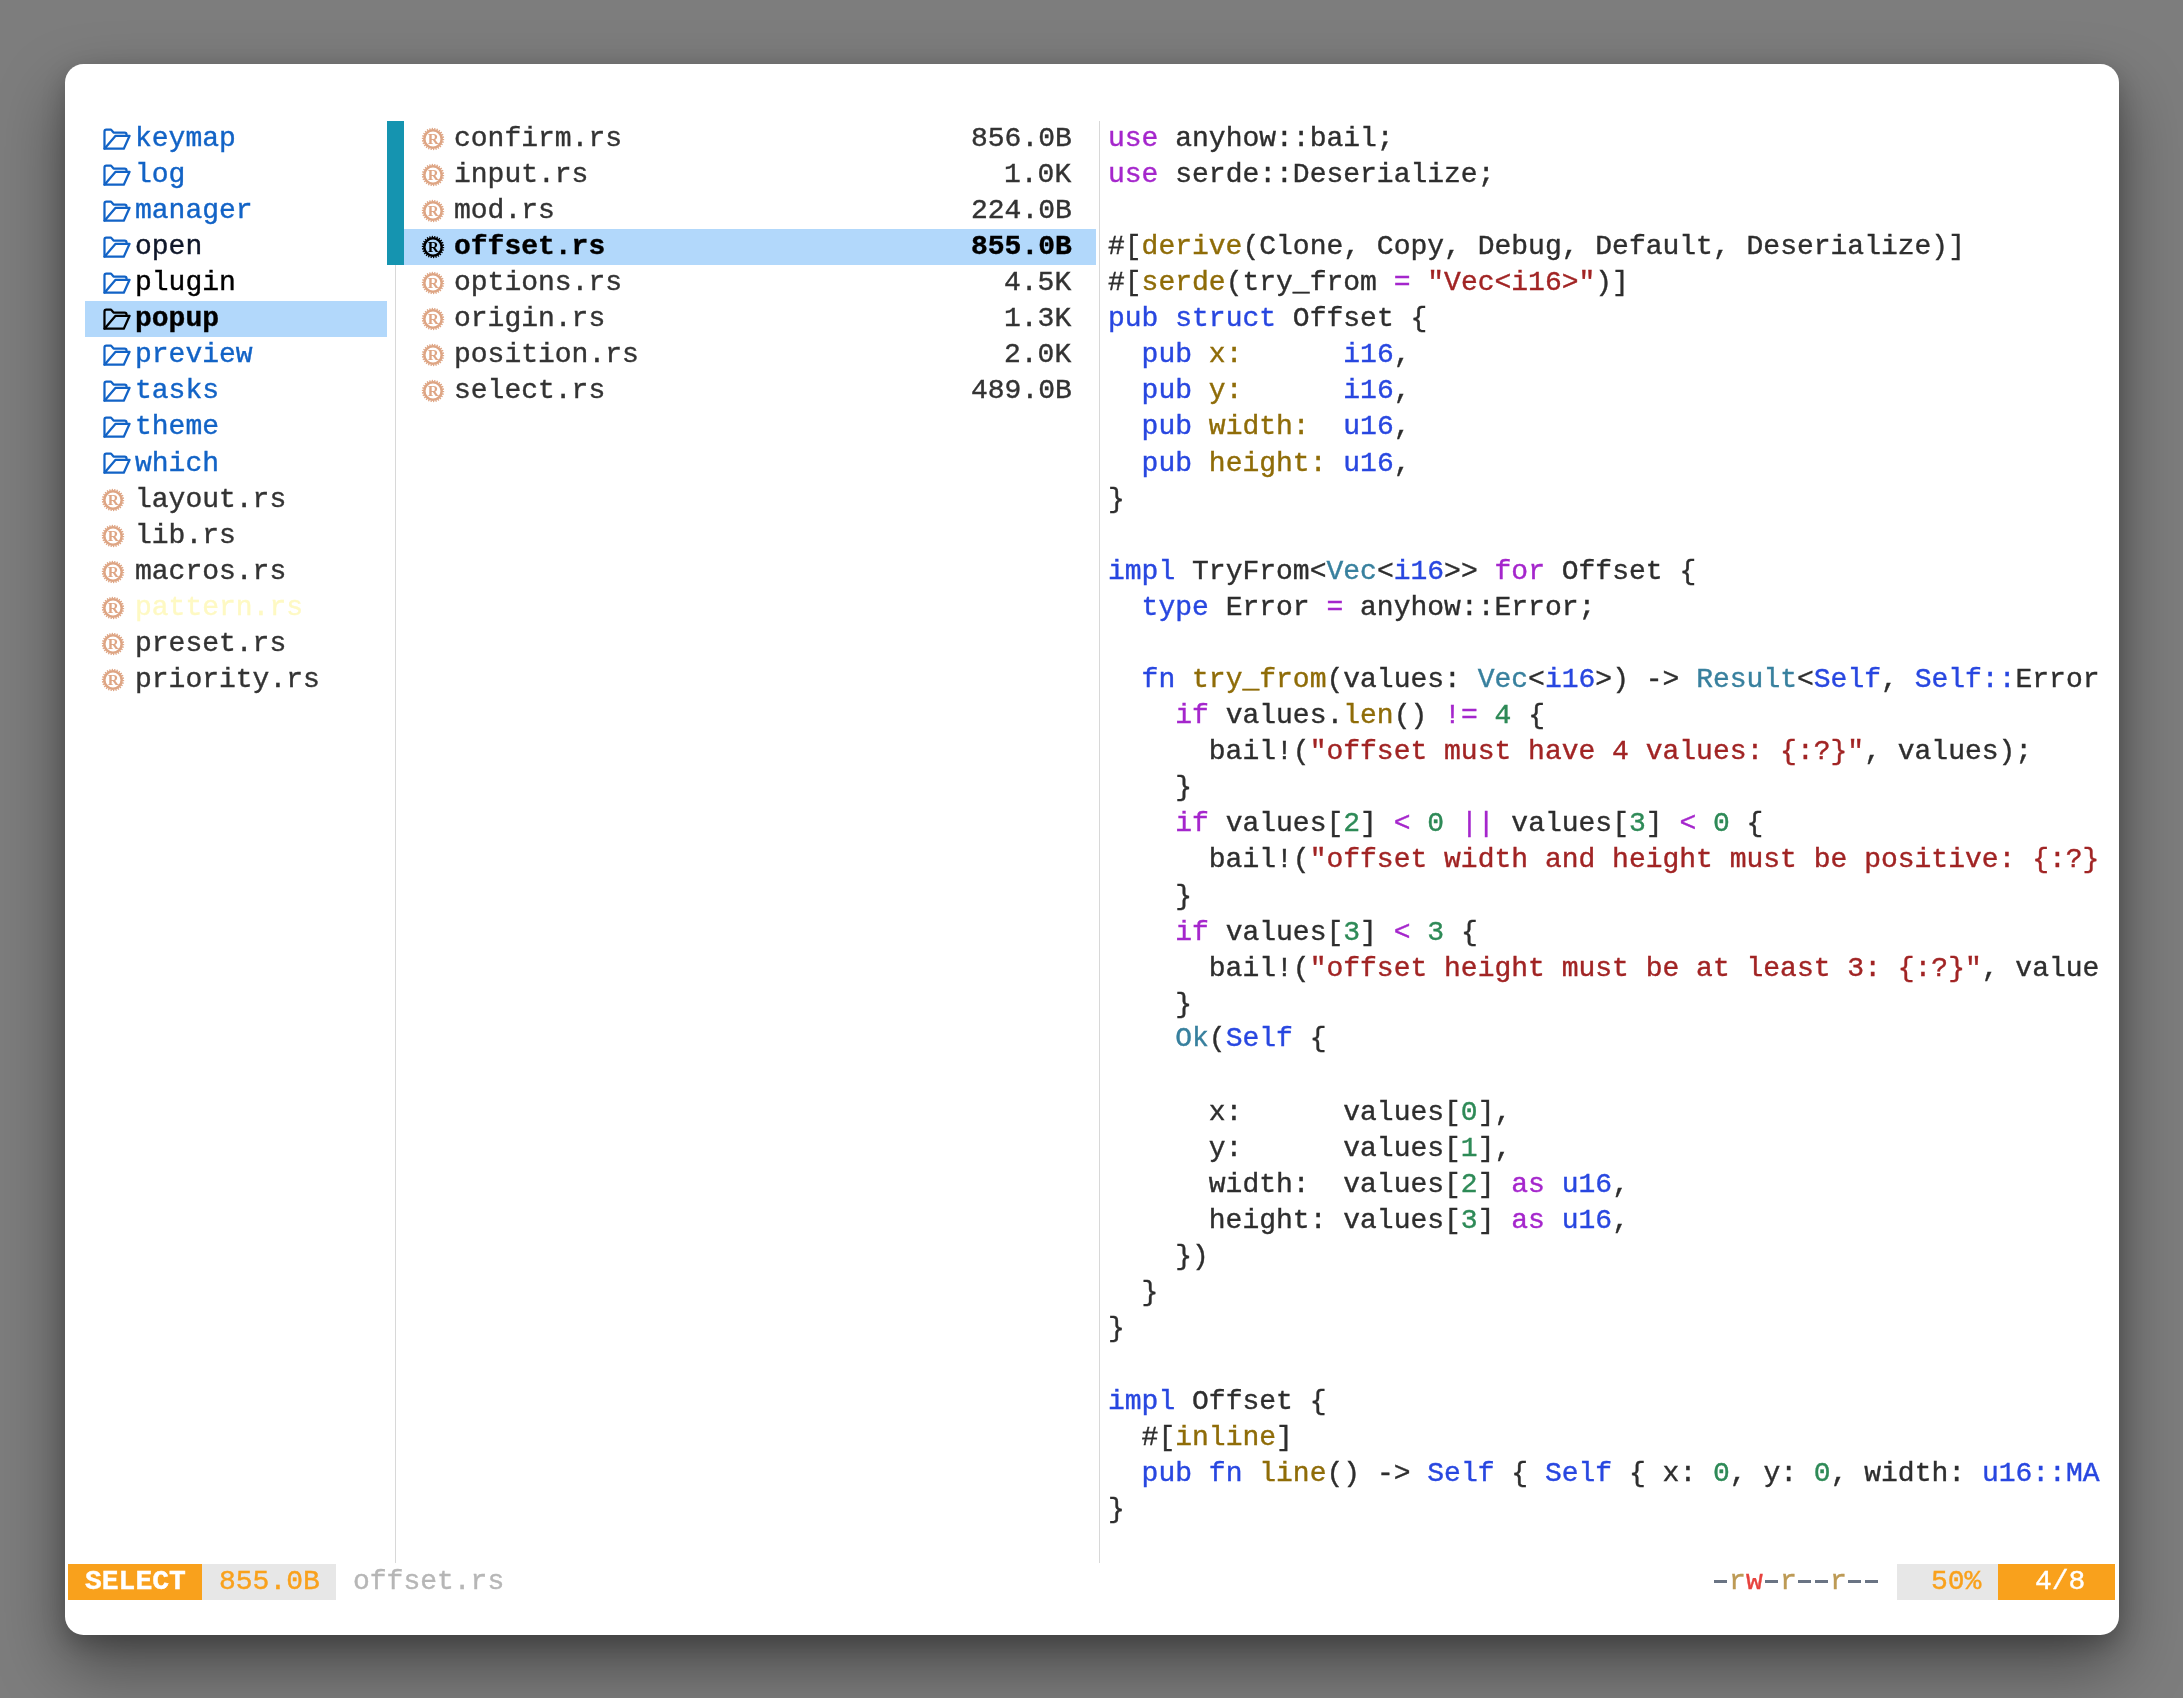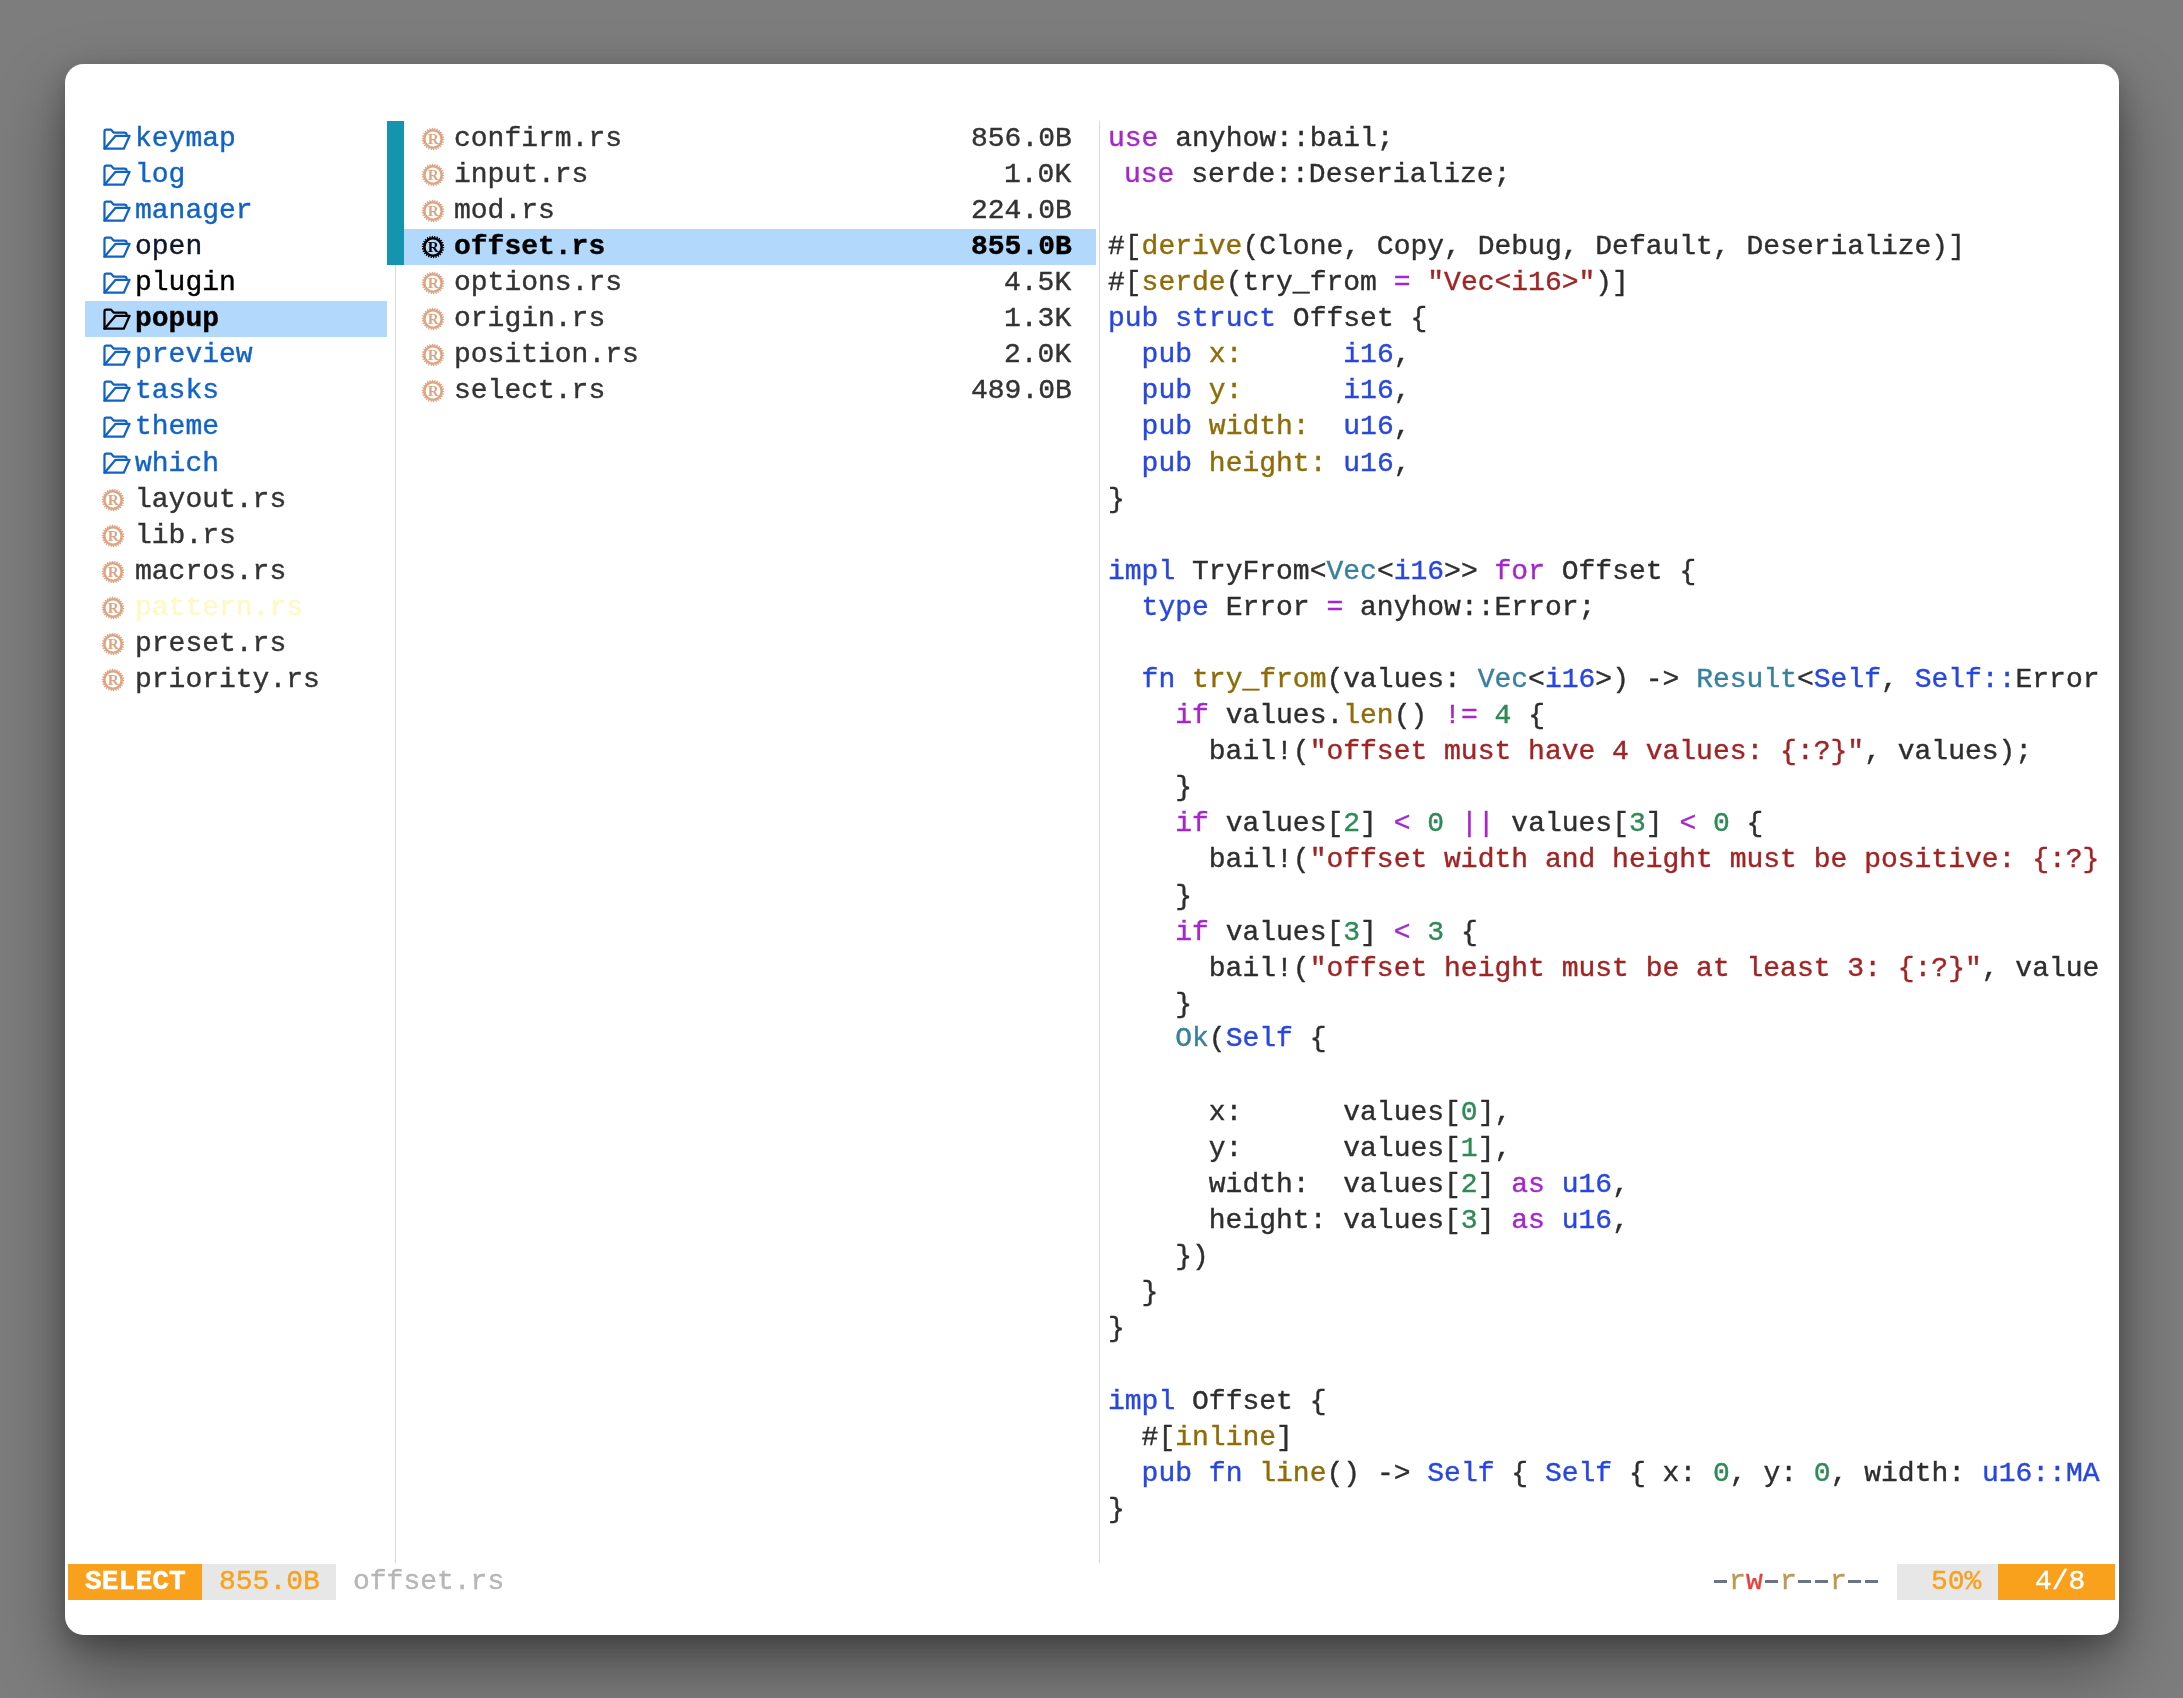--- a/index.html
+++ b/index.html
@@ -175,21 +175,21 @@
 <div class="t" style="left:454px;top:337px;"><span style="color:#333333">position.rs</span></div>
 <div class="t" style="left:1004px;top:337px;"><span style="color:#333333">2.0K</span></div>
 <svg class="ic" style="left:421px;top:379px" width="24" height="24" viewBox="0 0 29 29">
 <circle cx="14.5" cy="14.5" r="12.3" fill="none" stroke="#dea584" stroke-width="2.4" stroke-dasharray="1.5 1.45"></circle>
 <circle cx="14.5" cy="14.5" r="10.5" fill="none" stroke="#dea584" stroke-width="3.1"></circle>
 <text x="14.8" y="20.4" text-anchor="middle" font-family="Liberation Serif" font-weight="bold" font-size="18.5" fill="#dea584">R</text>
 </svg>
 <div class="t" style="left:454px;top:373px;"><span style="color:#333333">select.rs</span></div>
 <div class="t" style="left:971px;top:373px;"><span style="color:#333333">489.0B</span></div>
 <div class="t" style="left:1108px;top:121px;"><span style="color:#a526cc">use</span><span style="color:#2e2e2e"> anyhow::bail;</span></div>
-<div class="t" style="left:1108px;top:157px;margin-left:16px;"><span style="color:#a526cc">use</span><span style="color:#2e2e2e"> serde::Deserialize;</span></div>
+<div class="t" style="left:1108px;top:157px;"><span style="color:#a526cc">use</span><span style="color:#2e2e2e"> serde::Deserialize;</span></div>
 <div class="t" style="left:1108px;top:229px;"><span style="color:#2e2e2e">#[</span><span style="color:#8f6c08">derive</span><span style="color:#2e2e2e">(Clone, Copy, Debug, Default, Deserialize)]</span></div>
 <div class="t" style="left:1108px;top:265px;"><span style="color:#2e2e2e">#[</span><span style="color:#8f6c08">serde</span><span style="color:#2e2e2e">(try_from </span><span style="color:#a526cc">=</span><span style="color:#2e2e2e"> </span><span style="color:#a12424">"Vec&lt;i16&gt;"</span><span style="color:#2e2e2e">)]</span></div>
 <div class="t" style="left:1108px;top:301px;"><span style="color:#2847e0">pub</span><span style="color:#2e2e2e"> </span><span style="color:#2847e0">struct</span><span style="color:#2e2e2e"> Offset {</span></div>
 <div class="t" style="left:1108px;top:337px;"><span style="color:#2e2e2e">  </span><span style="color:#2847e0">pub</span><span style="color:#2e2e2e"> </span><span style="color:#8f6c08">x:</span><span style="color:#2e2e2e">      </span><span style="color:#2847e0">i16</span><span style="color:#2e2e2e">,</span></div>
 <div class="t" style="left:1108px;top:373px;"><span style="color:#2e2e2e">  </span><span style="color:#2847e0">pub</span><span style="color:#2e2e2e"> </span><span style="color:#8f6c08">y:</span><span style="color:#2e2e2e">      </span><span style="color:#2847e0">i16</span><span style="color:#2e2e2e">,</span></div>
 <div class="t" style="left:1108px;top:409px;"><span style="color:#2e2e2e">  </span><span style="color:#2847e0">pub</span><span style="color:#2e2e2e"> </span><span style="color:#8f6c08">width:</span><span style="color:#2e2e2e">  </span><span style="color:#2847e0">u16</span><span style="color:#2e2e2e">,</span></div>
 <div class="t" style="left:1108px;top:446px;"><span style="color:#2e2e2e">  </span><span style="color:#2847e0">pub</span><span style="color:#2e2e2e"> </span><span style="color:#8f6c08">height:</span><span style="color:#2e2e2e"> </span><span style="color:#2847e0">u16</span><span style="color:#2e2e2e">,</span></div>
 <div class="t" style="left:1108px;top:482px;"><span style="color:#2e2e2e">}</span></div>
 <div class="t" style="left:1108px;top:554px;"><span style="color:#2847e0">impl</span><span style="color:#2e2e2e"> TryFrom&lt;</span><span style="color:#38809e">Vec</span><span style="color:#2e2e2e">&lt;</span><span style="color:#2847e0">i16</span><span style="color:#2e2e2e">&gt;&gt; </span><span style="color:#a526cc">for</span><span style="color:#2e2e2e"> Offset {</span></div>
 <div class="t" style="left:1108px;top:590px;"><span style="color:#2e2e2e">  </span><span style="color:#2847e0">type</span><span style="color:#2e2e2e"> Error </span><span style="color:#a526cc">=</span><span style="color:#2e2e2e"> anyhow::Error;</span></div>

